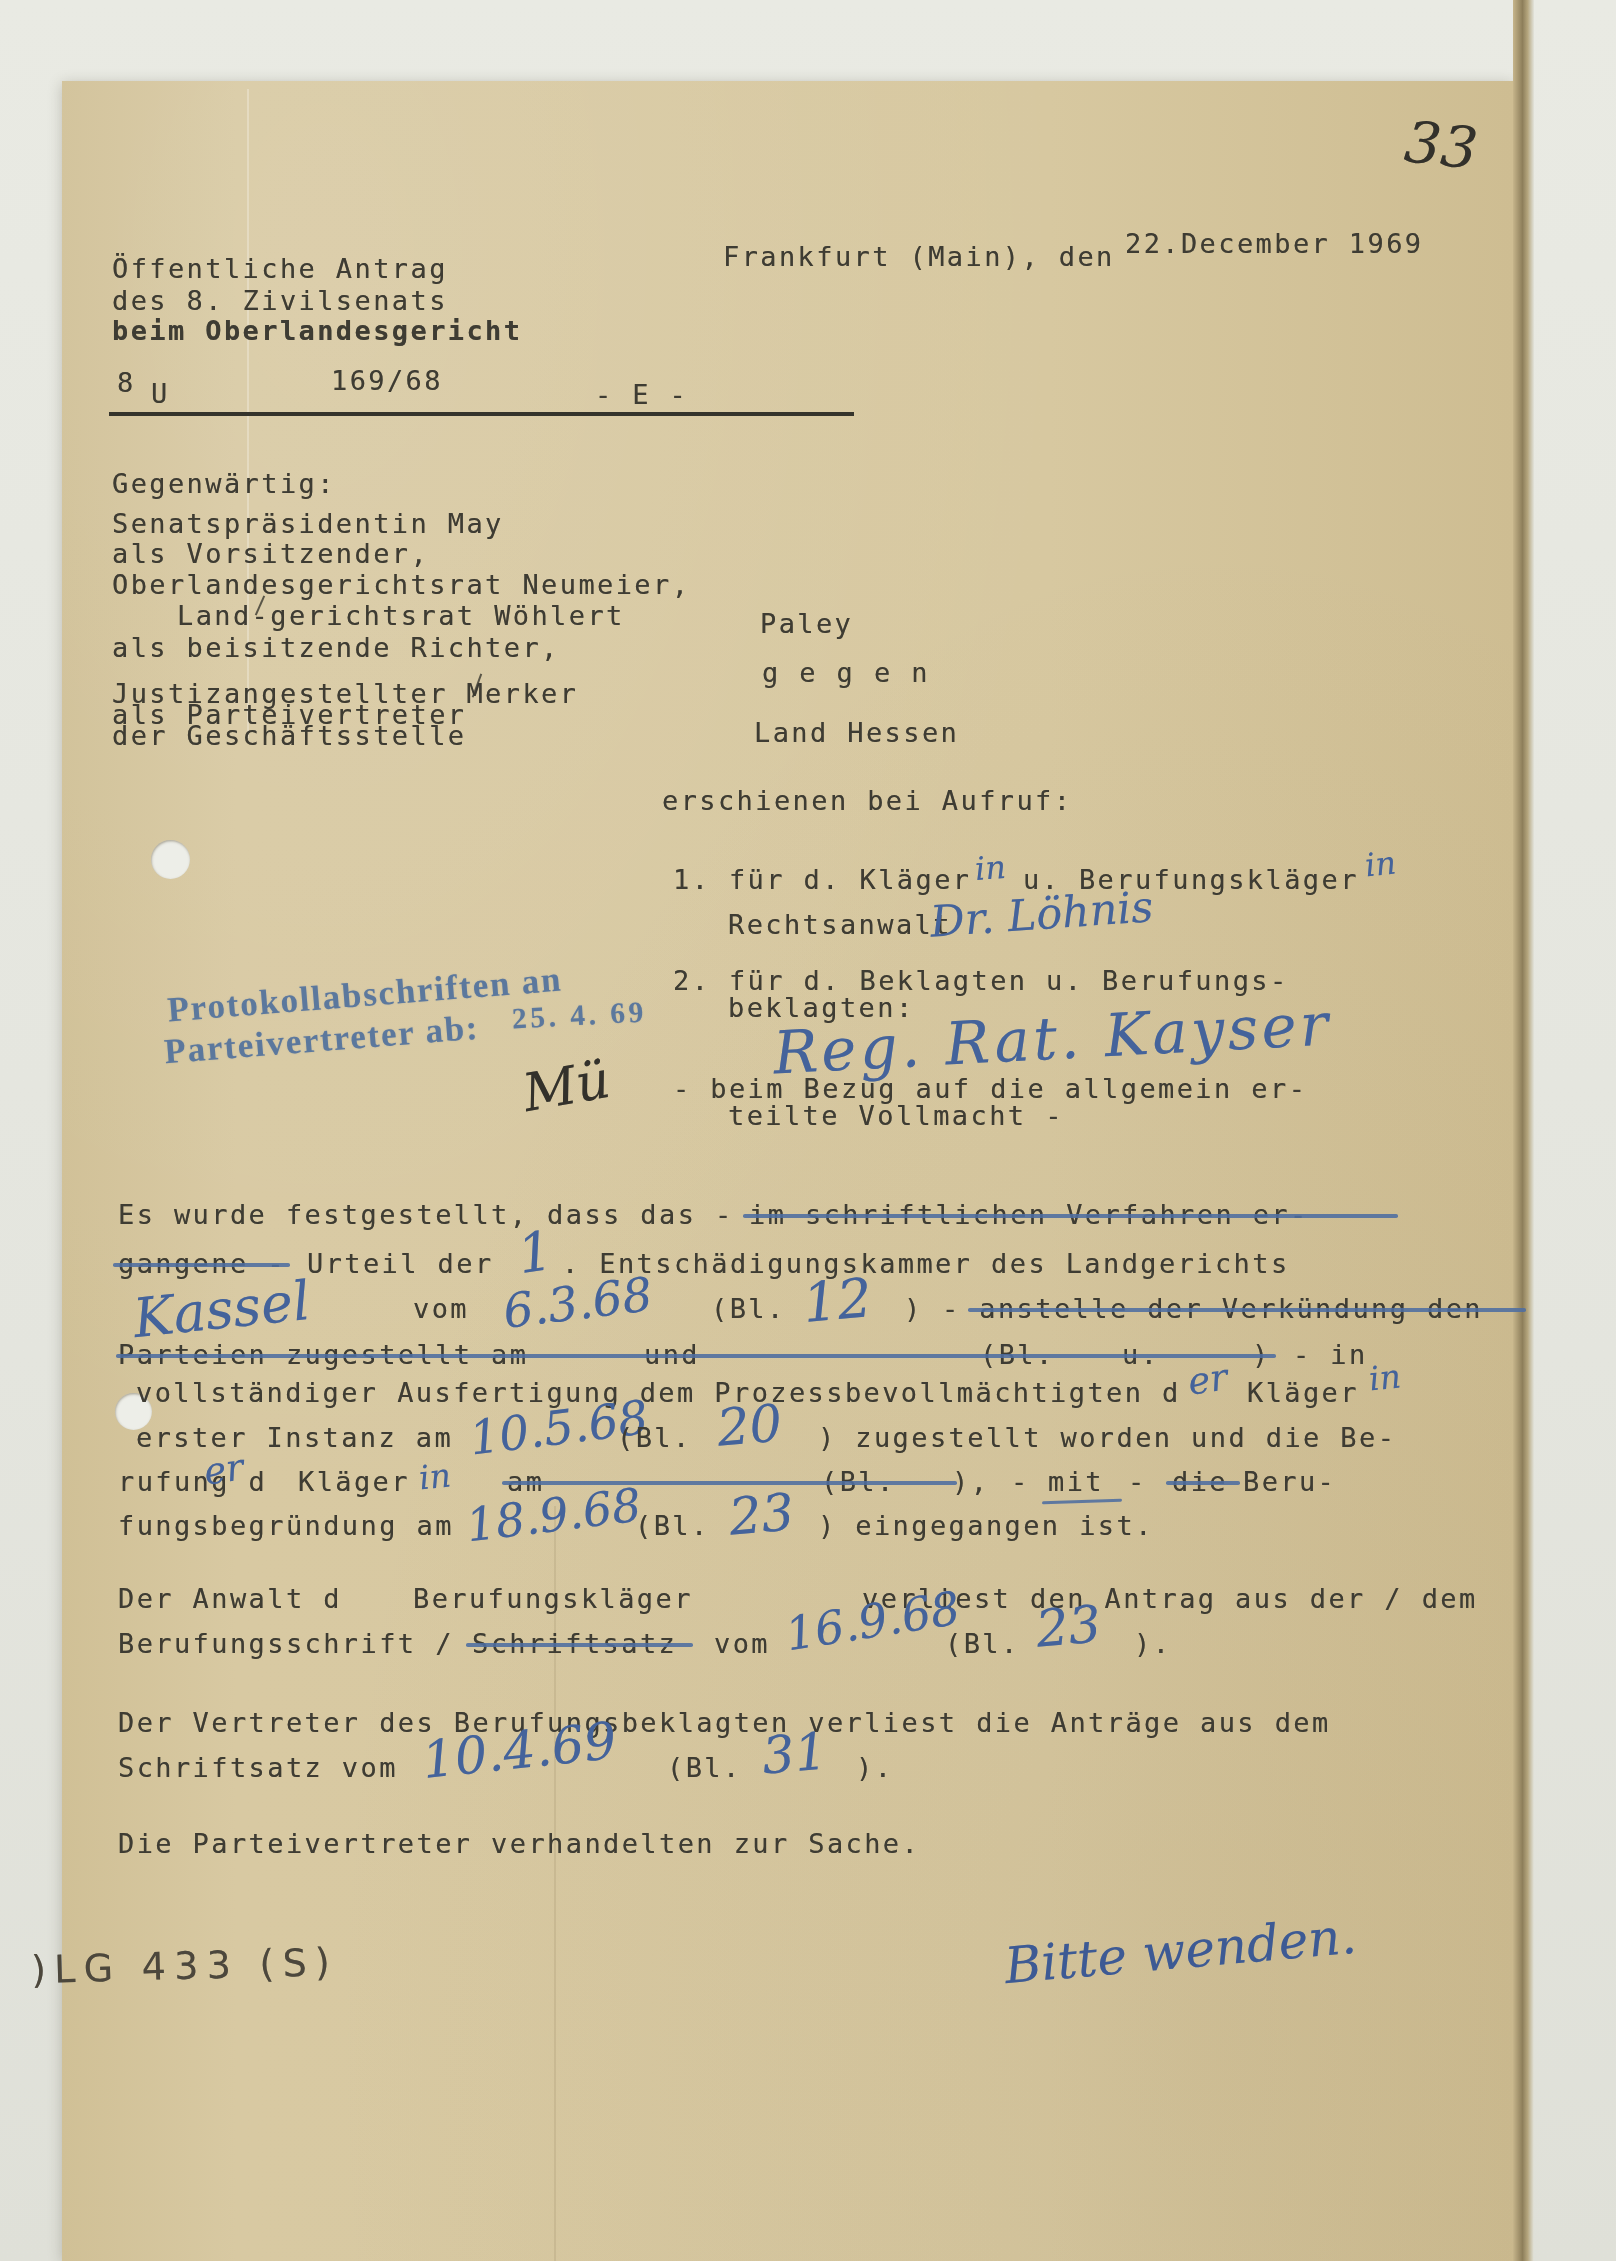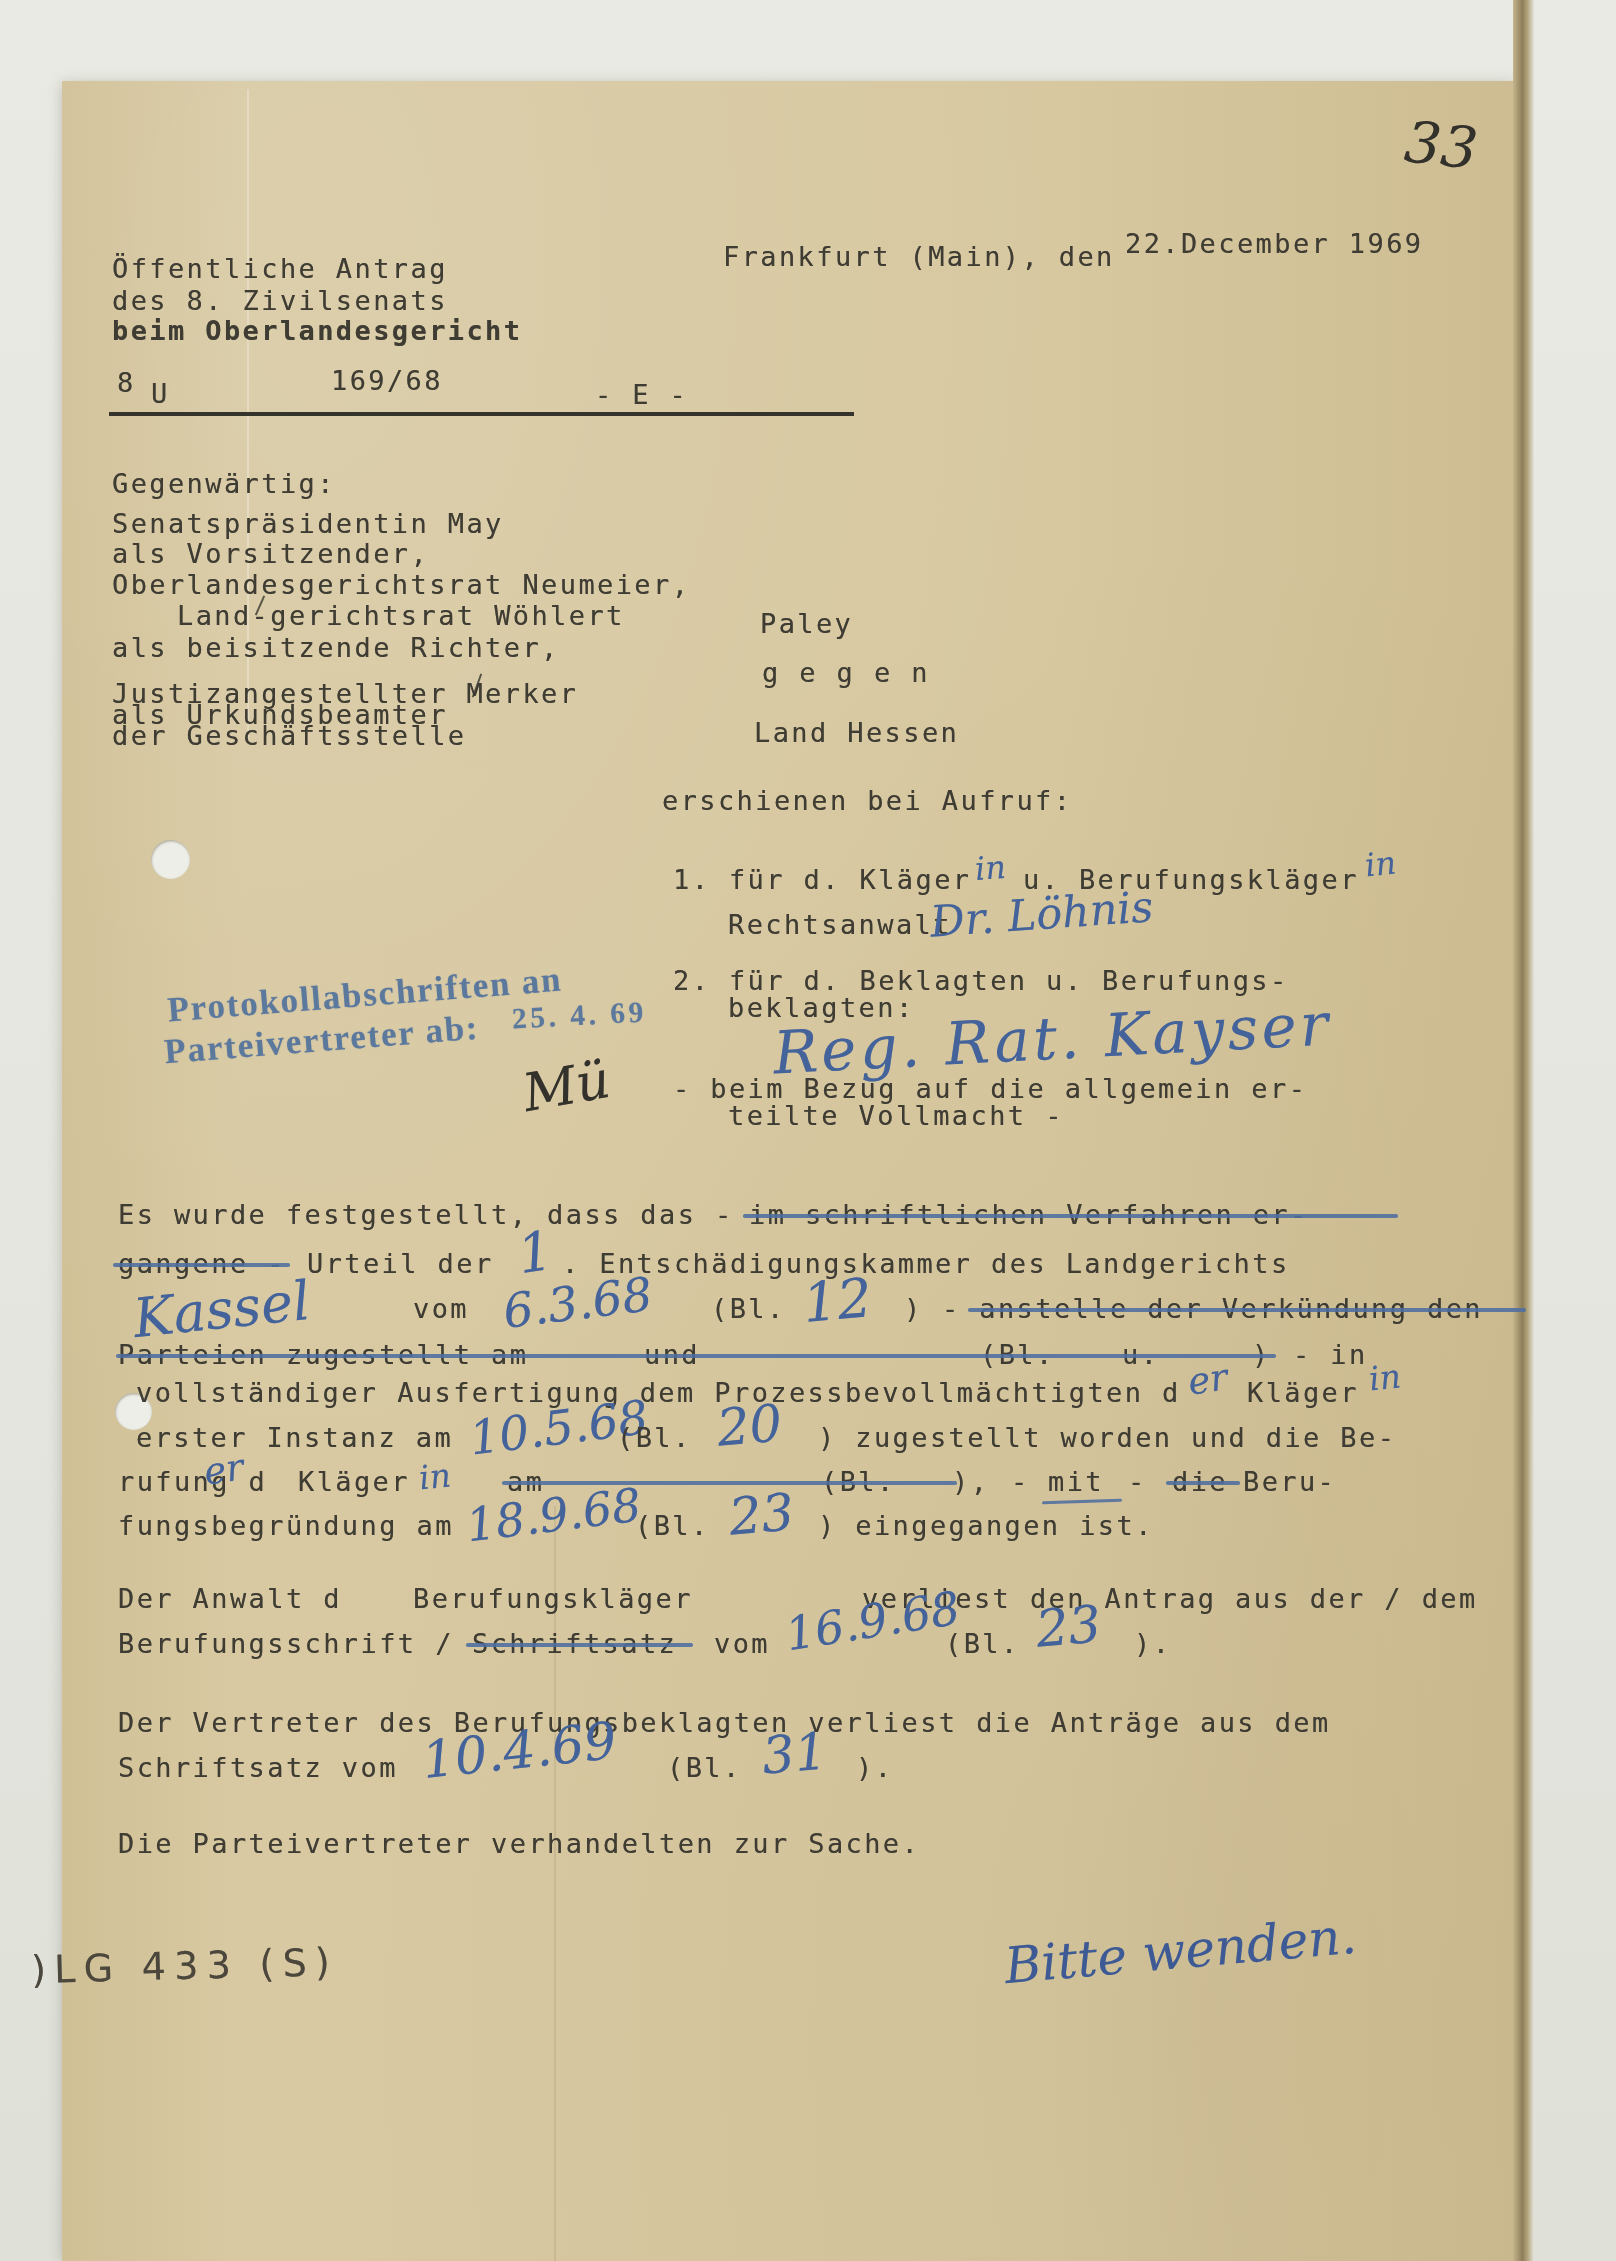--- a/index.html
+++ b/index.html
@@ -75,21 +75,21 @@
   <div class="abs t" style="left:723px;top:241px;">Frankfurt (Main), den</div>
   <div class="abs t" style="left:1125px;top:228px;">22.December 1969</div>
 
   <div class="abs t" style="left:112px;top:468px;">Gegenwärtig:</div>
   <div class="abs t" style="left:112px;top:508px;">Senatspräsidentin May</div>
   <div class="abs t" style="left:112px;top:538px;">als Vorsitzender,</div>
   <div class="abs t" style="left:112px;top:569px;">Oberlandesgerichtsrat Neumeier,</div>
   <div class="abs t" style="left:177px;top:600px;">Land-gerichtsrat Wöhlert</div>
   <div class="abs t" style="left:112px;top:632px;">als beisitzende Richter,</div>
   <div class="abs t" style="left:112px;top:678px;">Justizangestellter Merker</div>
-  <div class="abs t" style="left:112px;top:699px;">als Urkundsbeamter</div>
+  <div class="abs t" style="left:112px;top:699px;">als Parteivertreter</div>
   <div class="abs t" style="left:112px;top:720px;">der Geschäftsstelle</div>
   <div class="abs pen-mark" style="left:259px;top:595px;transform:rotate(24deg);height:21px;"></div>
   <div class="abs pen-mark" style="left:476px;top:673px;transform:rotate(20deg);"></div>
 
   <div class="abs t" style="left:760px;top:608px;">Paley</div>
   <div class="abs t" style="left:762px;top:657px;">g e g e n</div>
   <div class="abs t" style="left:754px;top:717px;">Land Hessen</div>
   <div class="abs t" style="left:662px;top:785px;">erschienen bei Aufruf:</div>
 
   <div class="abs t" style="left:673px;top:864px;">1. für d. Kläger</div>

